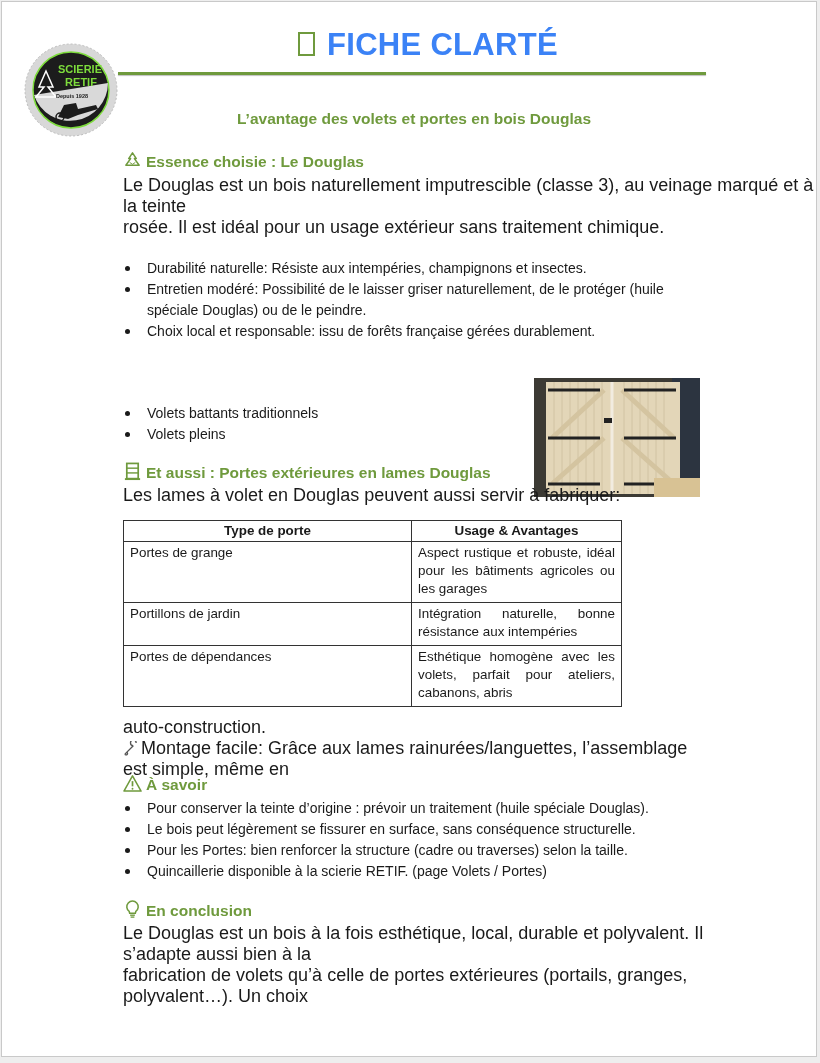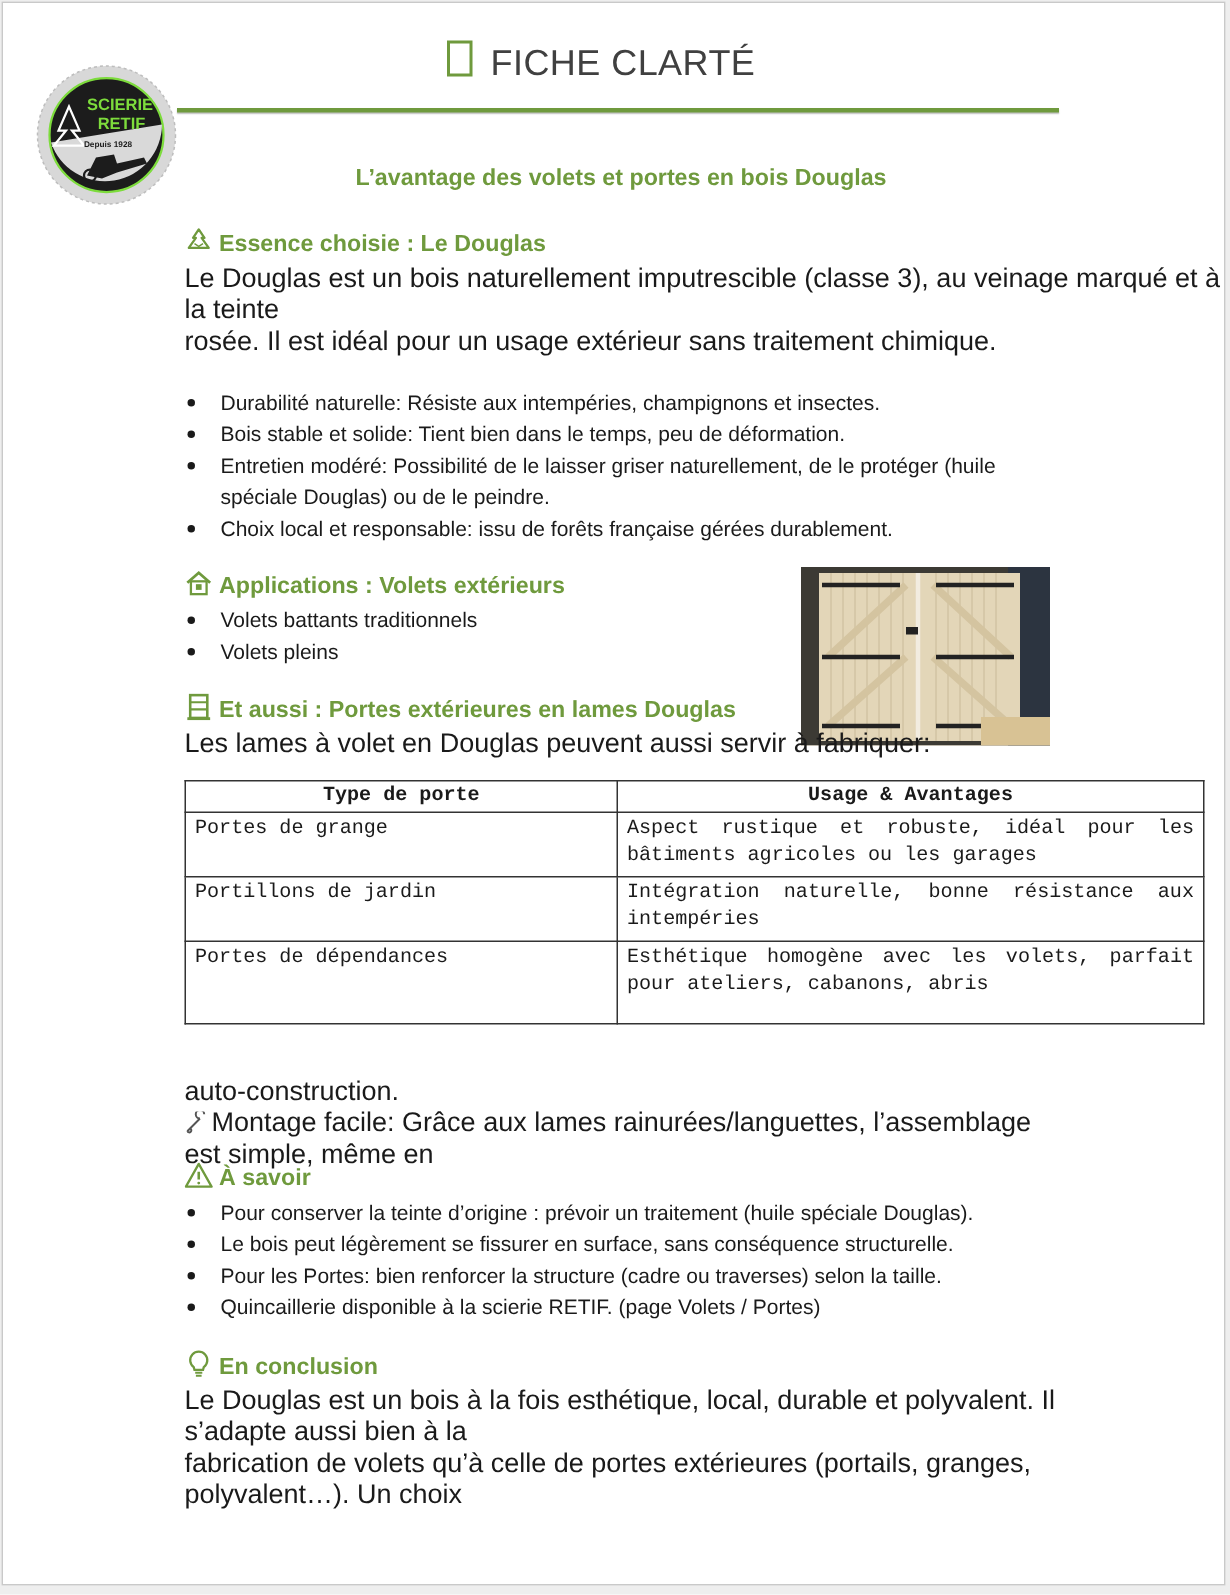--- a/index.html
+++ b/index.html
@@ -17,22 +17,22 @@
     background: #ffffff;
     border: 1px solid #c9c9c9;
     box-sizing: border-box;
   }
   .logo {
     position: absolute; left: 22px; top: 41px;
     width: 94px; height: 94px;
   }
   .title {
     position: absolute; left: 296px; top: 25px;
-    font-size: 24px; color: #404040; letter-spacing: 0.3px;
-    font-weight: normal;
+    font-size: 31px; color: #3b82f6; letter-spacing: 0.3px;
+    font-weight: bold;
     white-space: nowrap;
   }
   .title .box {
     display: inline-block; width: 13px; height: 20px;
     border: 2px solid #6f9a3d; margin-right: 12px; vertical-align: -1px;
   }
   .title-rule {
     position: absolute; left: 116px; top: 70px;
     width: 588px; height: 3px; background: #6f9a3d;
     box-shadow: 0 1px 1px rgba(0,0,0,0.25);
@@ -61,22 +61,22 @@
   ul.b li { position: relative; padding-left: 24px; }
   ul.b li::before {
     content: ""; position: absolute; left: 2px; top: 8px;
     width: 5px; height: 5px; border-radius: 50%; background: #1a1a1a;
   }
   .photo {
     position: absolute; left: 532px; top: 376px; width: 166px; height: 119px;
     background: #d9cdb0; overflow: hidden;
   }
   table.t {
-    position: absolute; left: 121px; top: 518px; width: 680px;
-    border-collapse: collapse; font-size: 13.4px; line-height: 18px; font-family: Liberation Mono, monospace;
+    position: absolute; left: 121px; top: 518px; width: 499px;
+    border-collapse: collapse; font-size: 13.4px; line-height: 18px;
   }
   table.t th, table.t td { border: 1px solid #333; vertical-align: top; padding: 2px 6px 4px 6px; }
   table.t th { font-weight: bold; text-align: center; padding: 1px 6px; }
   table.t td.c2 { text-align: justify; text-align-last: left; }
   table.t td.c1 { width: 275px; }
   .wrench { display:inline-block; width:15px; height:15px; vertical-align:-2px; margin-right:3px; }
 </style>
 </head>
 <body>
 
@@ -105,32 +105,24 @@
         <path d="M7 12 L10 14 L13 12" fill="none" stroke="#6f9a3d" stroke-width="1"></path>
       </svg><span>Essence choisie : Le Douglas</span>
   </div>
   <div class="p" style="top:173px">
     <div>Le Douglas est un bois naturellement imputrescible (classe 3), au veinage marqué et à la teinte</div>
     <div>rosée. Il est idéal pour un usage extérieur sans traitement chimique.</div>
   </div>
 
   <ul class="b" style="top:256px; width:580px">
     <li>Durabilité naturelle: Résiste aux intempéries, champignons et insectes.</li>
-    <li>Bois stable et solide: Tient bien dans le temps, peu de déformation.</li>
     <li>Entretien modéré: Possibilité de le laisser griser naturellement, de le protéger (huile spéciale Douglas) ou de le peindre.</li>
     <li>Choix local et responsable: issu de forêts française gérées durablement.</li>
   </ul>
 
-  <div class="h" style="top:377px">
-    <svg class="ic" viewBox="0 0 20 20">
-        <path d="M2 10 L10 3 L18 10" fill="none" stroke="#6f9a3d" stroke-width="2"></path>
-        <rect x="4.5" y="9" width="11" height="9" fill="none" stroke="#6f9a3d" stroke-width="1.6"></rect>
-        <rect x="8" y="11" width="4" height="4" fill="#6f9a3d"></rect>
-      </svg><span>Applications : Volets extérieurs</span>
-  </div>
   <ul class="b" style="top:401px; width:380px">
     <li>Volets battants traditionnels</li>
     <li>Volets pleins</li>
   </ul>
 
   <svg class="photo" viewBox="0 0 166 119" preserveAspectRatio="none">
     <rect width="166" height="119" fill="#3c3a34"></rect>
     <rect x="138" y="0" width="28" height="119" fill="#2c3440"></rect>
     <rect x="12" y="4" width="134" height="112" fill="#e3d6b8"></rect>
     <g stroke="#cdbf9e" stroke-width="0.8">

